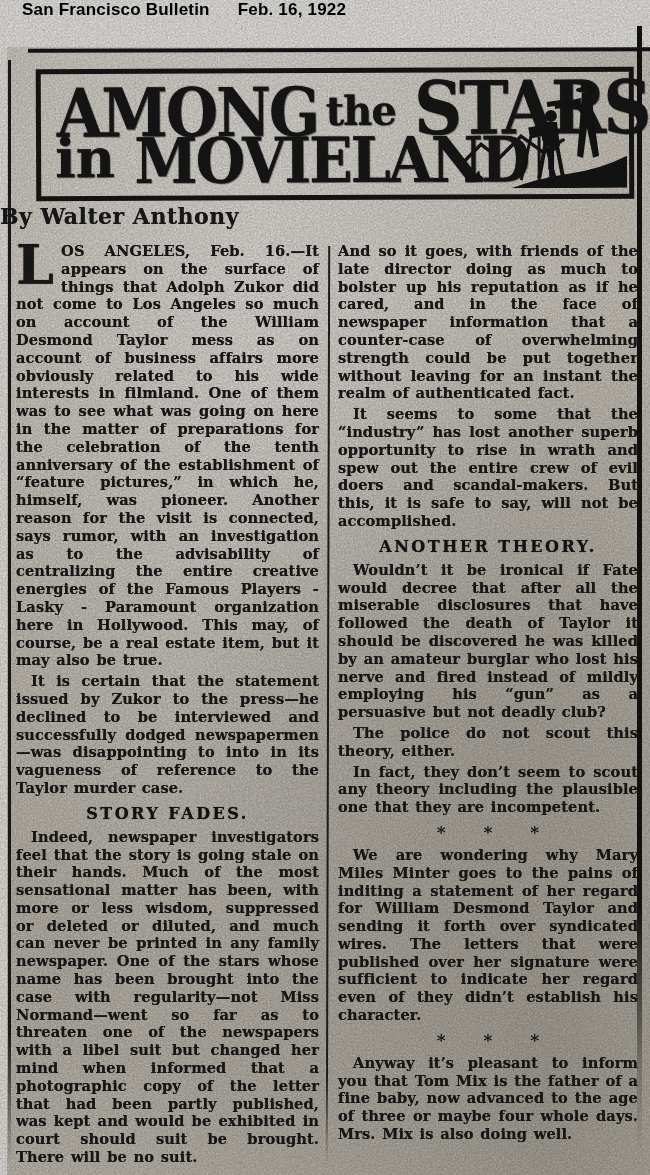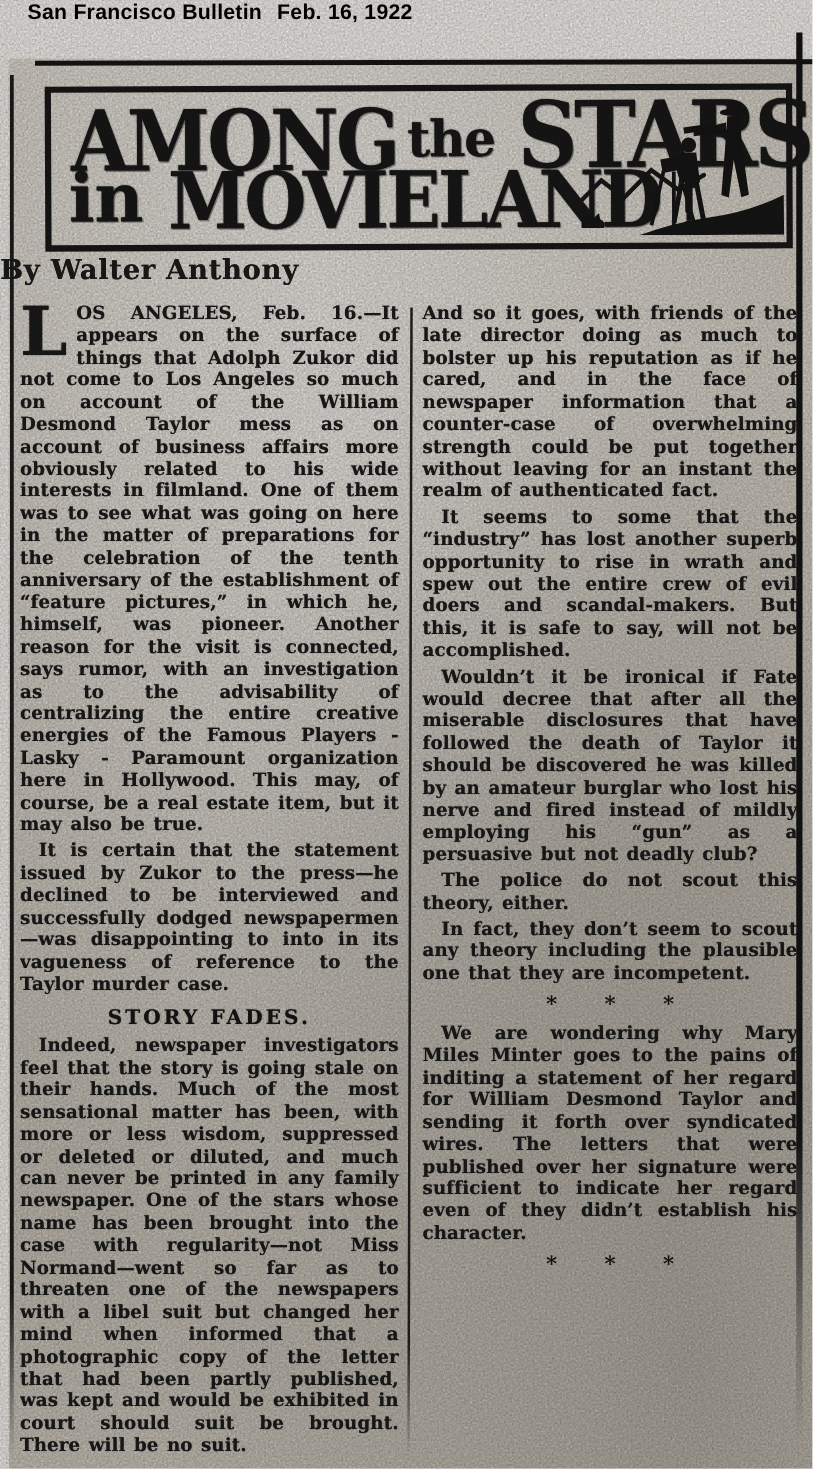--- a/index.html
+++ b/index.html
@@ -9,21 +9,21 @@
     font-family:"DejaVu Serif","Liberation Serif",serif;
     color:#1a1a1a;
   }
   
   .masthead{
     position:absolute;left:22px;top:0;height:22px;
     font-family:"Liberation Sans","DejaVu Sans",sans-serif;
     font-weight:bold;font-size:17px;letter-spacing:.2px;color:#000;
     white-space:nowrap;
   }
-  .masthead .date{margin-left:12px;}
+  .masthead .date{margin-left:28px;}
   
   .clip-area{
     position:absolute;left:0;top:47px;width:650px;height:1128px;
     background:
       radial-gradient(ellipse at 85% 92%, rgba(108,103,92,.38), transparent 55%),
       radial-gradient(ellipse at 12% 80%, rgba(120,115,104,.22), transparent 50%),
       radial-gradient(ellipse at 70% 55%, rgba(125,120,110,.18), transparent 45%),
       radial-gradient(ellipse at 40% 18%, rgba(255,255,255,.55), transparent 65%),
       #d7d3ca;
   }
@@ -147,26 +147,28 @@
   <div class="col col-left" id="col-left">
       <p class="para first"><span class="dropcap">L</span>OS ANGELES, Feb. 16.—It appears on the surface of things that Adolph Zukor did not come to Los Angeles so much on account of the William Desmond Taylor mess as on account of business affairs more obviously related to his wide interests in filmland. One of them was to see what was going on here in the matter of preparations for the celebration of the tenth anniversary of the establishment of “feature pictures,” in which he, himself, was pioneer. Another reason for the visit is connected, says rumor, with an investigation as to the advisability of centralizing the entire creative energies of the Famous Players - Lasky - Paramount organization here in Hollywood. This may, of course, be a real estate item, but it may also be true.</p>
       <p class="para">It is certain that the statement issued by Zukor to the press—he declined to be interviewed and successfully dodged newspapermen—was disappointing to into in its vagueness of reference to the Taylor murder case.</p>
       <h3 class="subhead">STORY FADES.</h3>
       <p class="para">Indeed, newspaper investigators feel that the story is going stale on their hands. Much of the most sensational matter has been, with more or less wisdom, suppressed or deleted or diluted, and much can never be printed in any family newspaper. One of the stars whose name has been brought into the case with regularity—not Miss Normand—went so far as to threaten one of the newspapers with a libel suit but changed her mind when informed that a photographic copy of the letter that had been partly published, was kept and would be exhibited in court should suit be brought.  There will be no suit.</p>
     </div>
   <div class="col-divider"></div>
   <div class="col col-right" id="col-right">
       <p class="para first">And so it goes, with friends of the late director doing as much to bolster up his reputation as if he cared, and in the face of newspaper information that a counter-case of overwhelming strength could be put together without leaving for an instant the realm of authenticated fact.</p>
       <p class="para">It seems to some that the “industry” has lost another superb opportunity to rise in wrath and spew out the entire crew of evil doers and scandal-makers.  But this, it is safe to say, will not be accomplished.</p>
+      <h3 class="subhead">ANOTHER THEORY.</h3>
       <p class="para">Wouldn’t it be ironical if Fate would decree that after all the miserable disclosures that have followed the death of Taylor it should be discovered he was killed by an amateur burglar who lost his nerve and fired instead of mildly employing his “gun” as a persuasive but not deadly club?</p>
       <p class="para">The police do not scout this theory, either.</p>
       <p class="para">In fact, they don’t seem to scout any theory including the plausible one that they are incompetent.</p>
       <div class="separator">* * *</div>
       <p class="para">We are wondering why Mary Miles Minter goes to the pains of inditing a statement of her regard for William Desmond Taylor and sending it forth over syndicated wires.  The letters that were published over her signature were sufficient to indicate her regard even of they didn’t establish his character.</p>
       <div class="separator">* * *</div>
+      <p class="para">Anyway it’s pleasant to inform you that Tom Mix is the father of a fine baby, now advanced to the age of three or maybe four whole days.  Mrs. Mix is also doing well.</p>
     </div>
 </div>
 
 <svg class="grain">
   <filter id="noise">
     <feTurbulence type="fractalNoise" baseFrequency="0.6" numOctaves="2" seed="7"></feTurbulence>
     <feColorMatrix type="matrix" values="0 0 0 0 0.1  0 0 0 0 0.09  0 0 0 0 0.08  0.55 0.55 0.55 0 -0.25"></feColorMatrix>
   </filter>
   <rect width="100%" height="100%" filter="url(#noise)"></rect>
 </svg>

